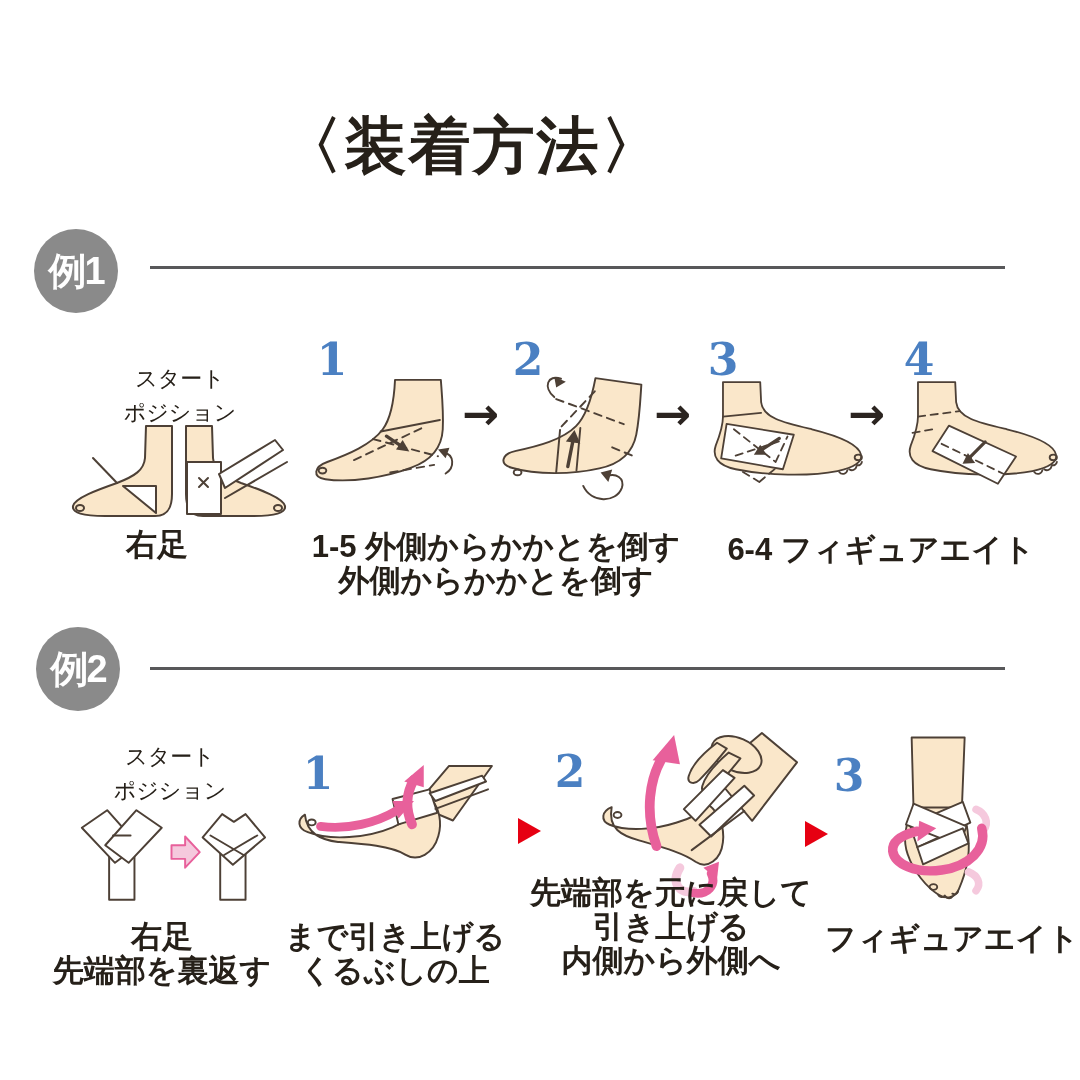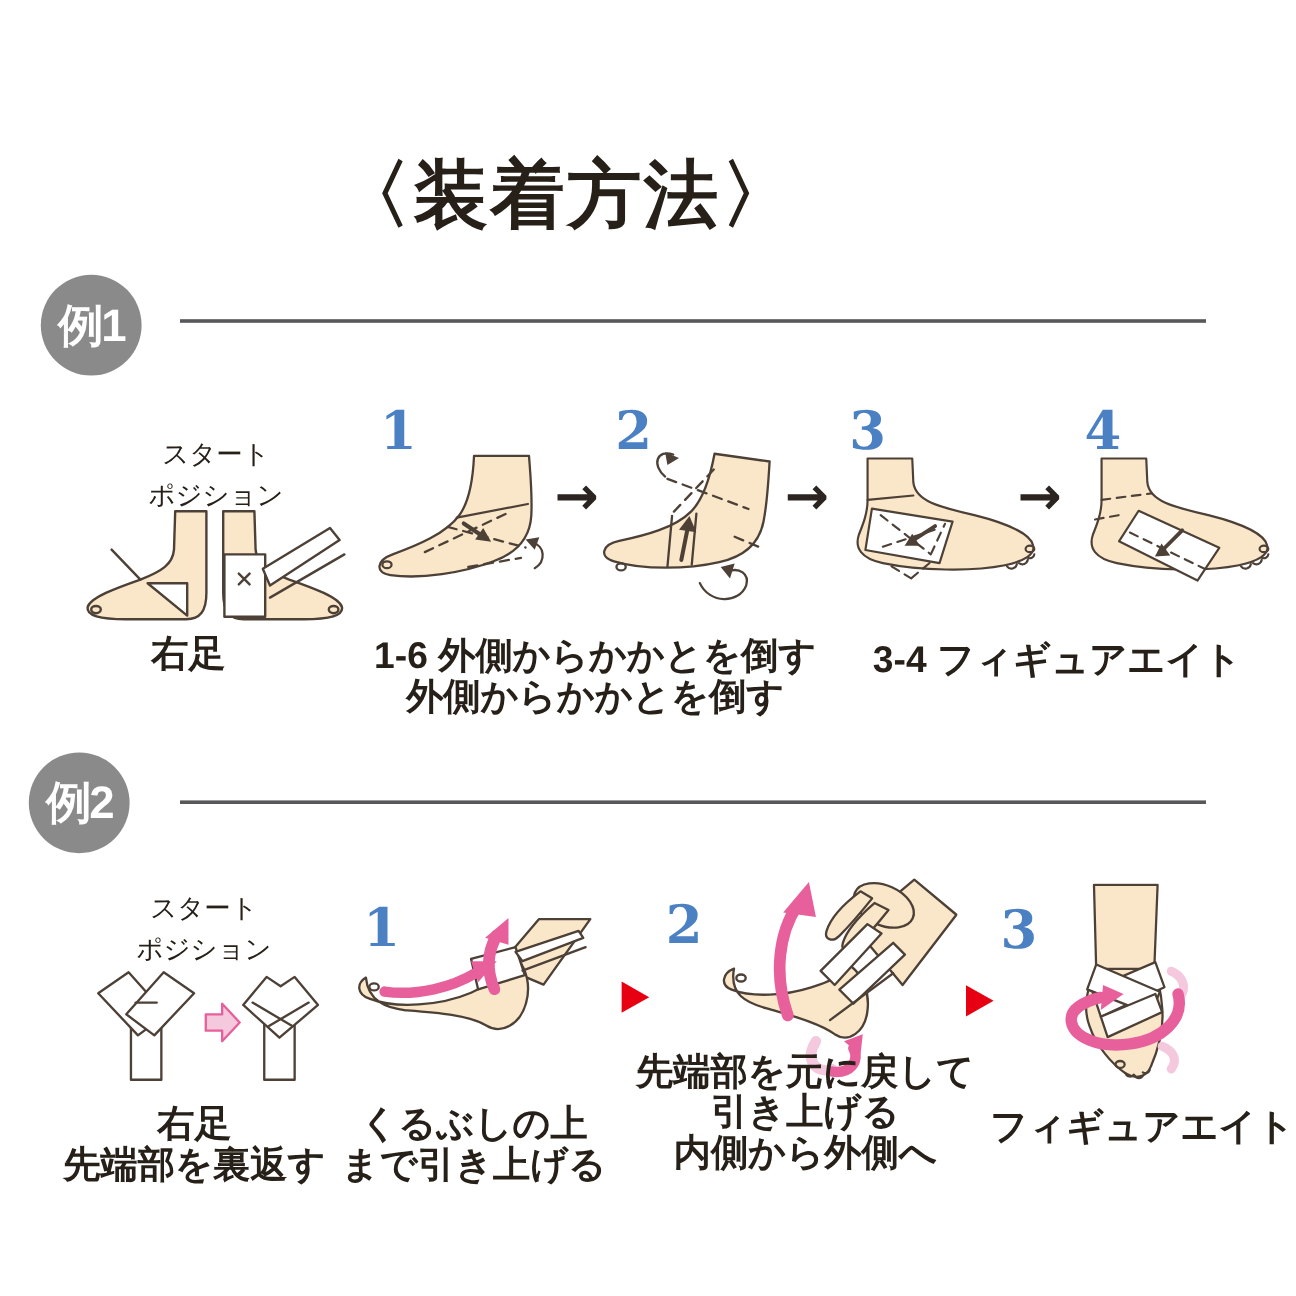--- a/index.html
+++ b/index.html
@@ -2,21 +2,21 @@
 <html style="--text-black: #262019; --outline: #4D4036; --skin: #FAE7CA; --bandage-white: #FFFFFF; --step-number-blue: #4B80C2; --badge-gray: #8A8A8A; --divider-gray: #58585A; --arrow-black: #2B2420; --arrow-red: #E60012; --accent-pink: #E8609B; --accent-pink-light: #F5C9DD;"><head>
 <meta charset="utf-8">
 <style>
   html,body{margin:0;padding:0;background:#ffffff;}
   .page{
     position:relative;width:1080px;height:1080px;background:#fff;overflow:hidden;
     font-family:"Liberation Sans","DejaVu Sans",sans-serif;color:var(--text-black,#262019);
   }
   .abs{position:absolute;}
   .title{
-    left:0;top:120px;width:945px;text-align:center;margin:0;
+    left:0;top:104px;width:945px;text-align:center;margin:0;
     font-size:62px;font-weight:600;letter-spacing:2px;color:var(--text-black);
   }
   .badge{
     width:84px;height:84px;border-radius:50%;background:var(--badge-gray,#8a8a8a);
     display:flex;align-items:center;justify-content:center;
   }
   .badge span{color:#fff;font-size:38px;font-weight:bold;letter-spacing:-2px;}
   .rule{height:3px;background:var(--divider-gray,#58585a);}
   .jp{line-height:34px;font-size:22px;text-align:center;color:var(--text-black);}
   .cap{font-size:31px;line-height:34px;text-align:center;color:var(--text-black);white-space:nowrap;font-weight:bold;}
@@ -152,26 +152,26 @@
     <path class="dash" d="M16,58 L38,54"></path>
     <polygon class="white" points="56,50 130,84 110,114 38,78"></polygon>
     <path class="dash" d="M48,70 L116,103"></path>
     <g>
       <line class="ln3" x1="96" y1="68" x2="78" y2="86"></line>
       <polygon class="blk" points="71,92 85,91 77,80"></polygon>
     </g>
   </svg>
 
   <div class="abs cap" style="left:296px;top:530px;width:400px;">
-    <div>1-6 外側からかかとを倒す</div>
+    <div>1-5 外側からかかとを倒す</div>
     <div>外側からかかとを倒す</div>
   </div>
-  <div class="abs cap" style="left:721px;top:533px;width:320px;">3-4 フィギュアエイト</div>
-
-  <div class="abs badge" style="left:24px;top:627px;">
+  <div class="abs cap" style="left:721px;top:533px;width:320px;">6-4 フィギュアエイト</div>
+
+  <div class="abs badge" style="left:36px;top:627px;">
     <span>例2</span>
   </div>
   <div class="abs rule" style="left:150px;top:667px;width:855px;"></div>
 
   <div class="abs jp" style="left:70px;top:740px;width:200px;">
     <div>スタート</div>
     <div>ポジション</div>
   </div>
 
   <svg class="abs" style="left:76px;top:806px;" width="190" height="98" viewBox="0 0 195 100">
@@ -246,22 +246,22 @@
     <polygon class="white" points="50,116 98,96 104,112 56,134"></polygon>
     <path class="lpink" style="stroke-width:8" d="M112,76 C122,80 126,90 120,98"></path>
     <path class="lpink" style="stroke-width:8" d="M104,142 C114,146 118,154 112,162"></path>
     <g>
       <path class="pink" style="stroke-width:10" d="M118,96 C124,118 104,136 76,140 C48,144 26,134 24,120 C23,110 34,103 50,99"></path>
       <polygon class="pinkf" points="52,88 70,96 50,110"></polygon>
     </g>
   </svg>
 
   <div class="abs cap" style="left:275px;top:920px;width:240px;">
+    <div>まで引き上げる</div>
     <div>くるぶしの上</div>
-    <div>まで引き上げる</div>
   </div>
   <div class="abs cap" style="left:521px;top:876px;width:300px;">
     <div>先端部を元に戻して</div>
     <div>引き上げる</div>
     <div>内側から外側へ</div>
   </div>
   <div class="abs cap" style="left:822px;top:922px;width:260px;">フィギュアエイト</div>
 
 </div>
 

